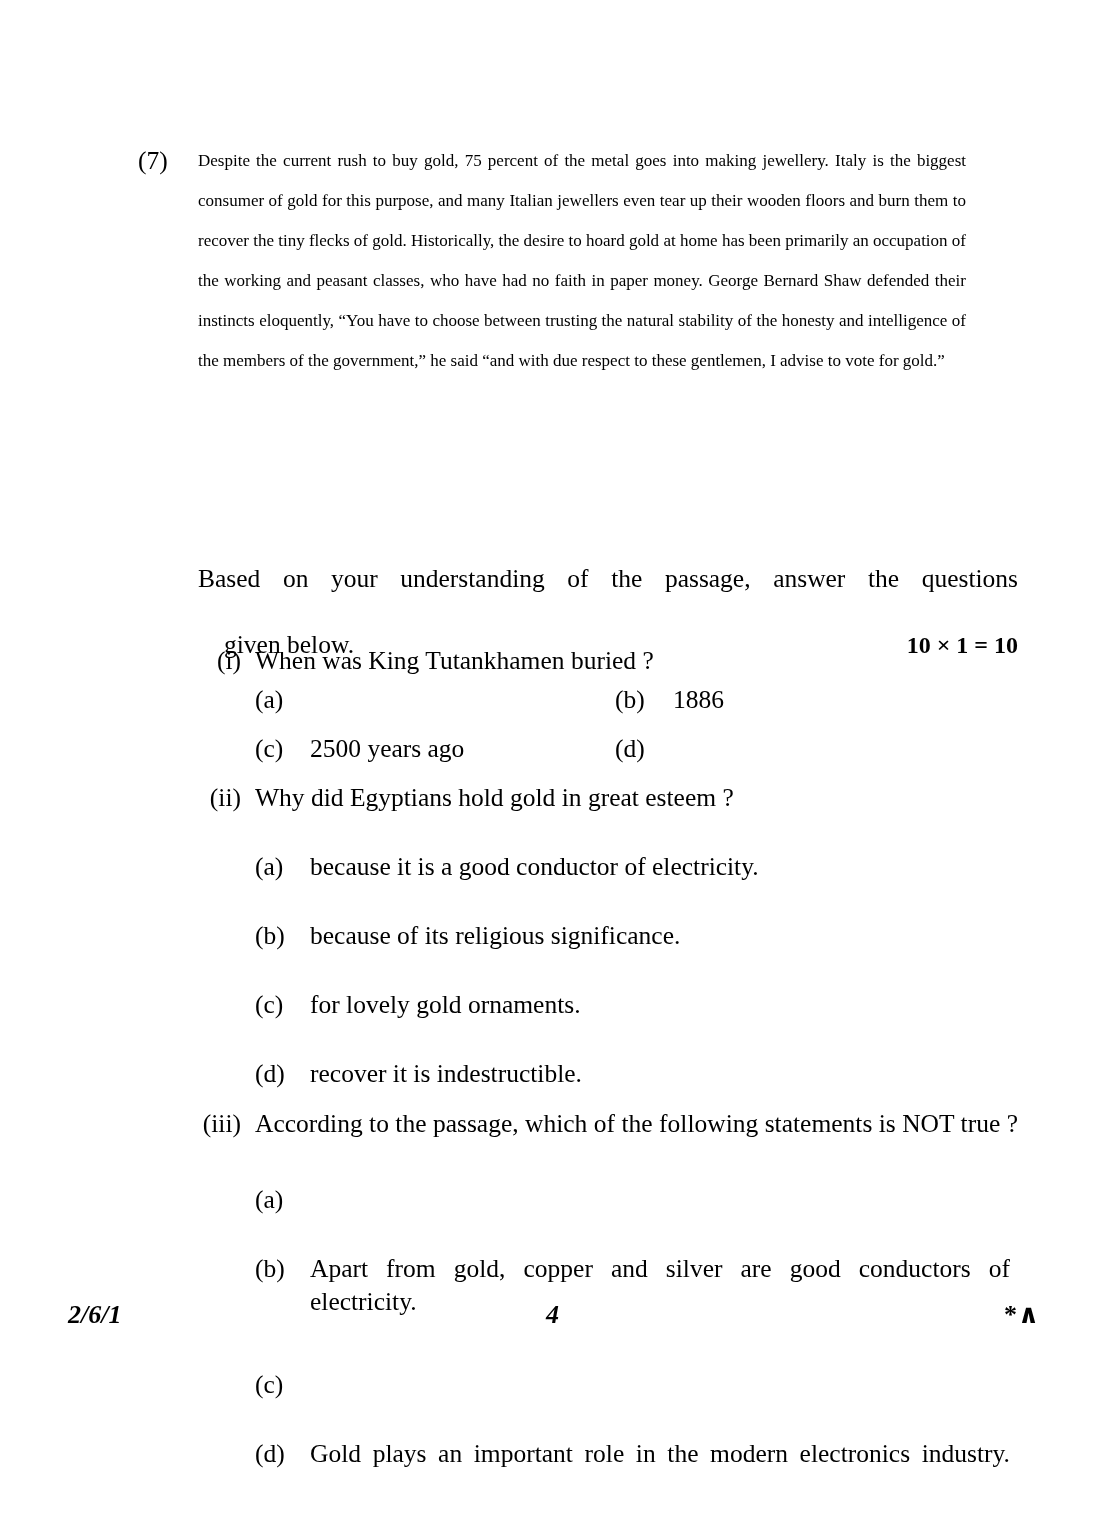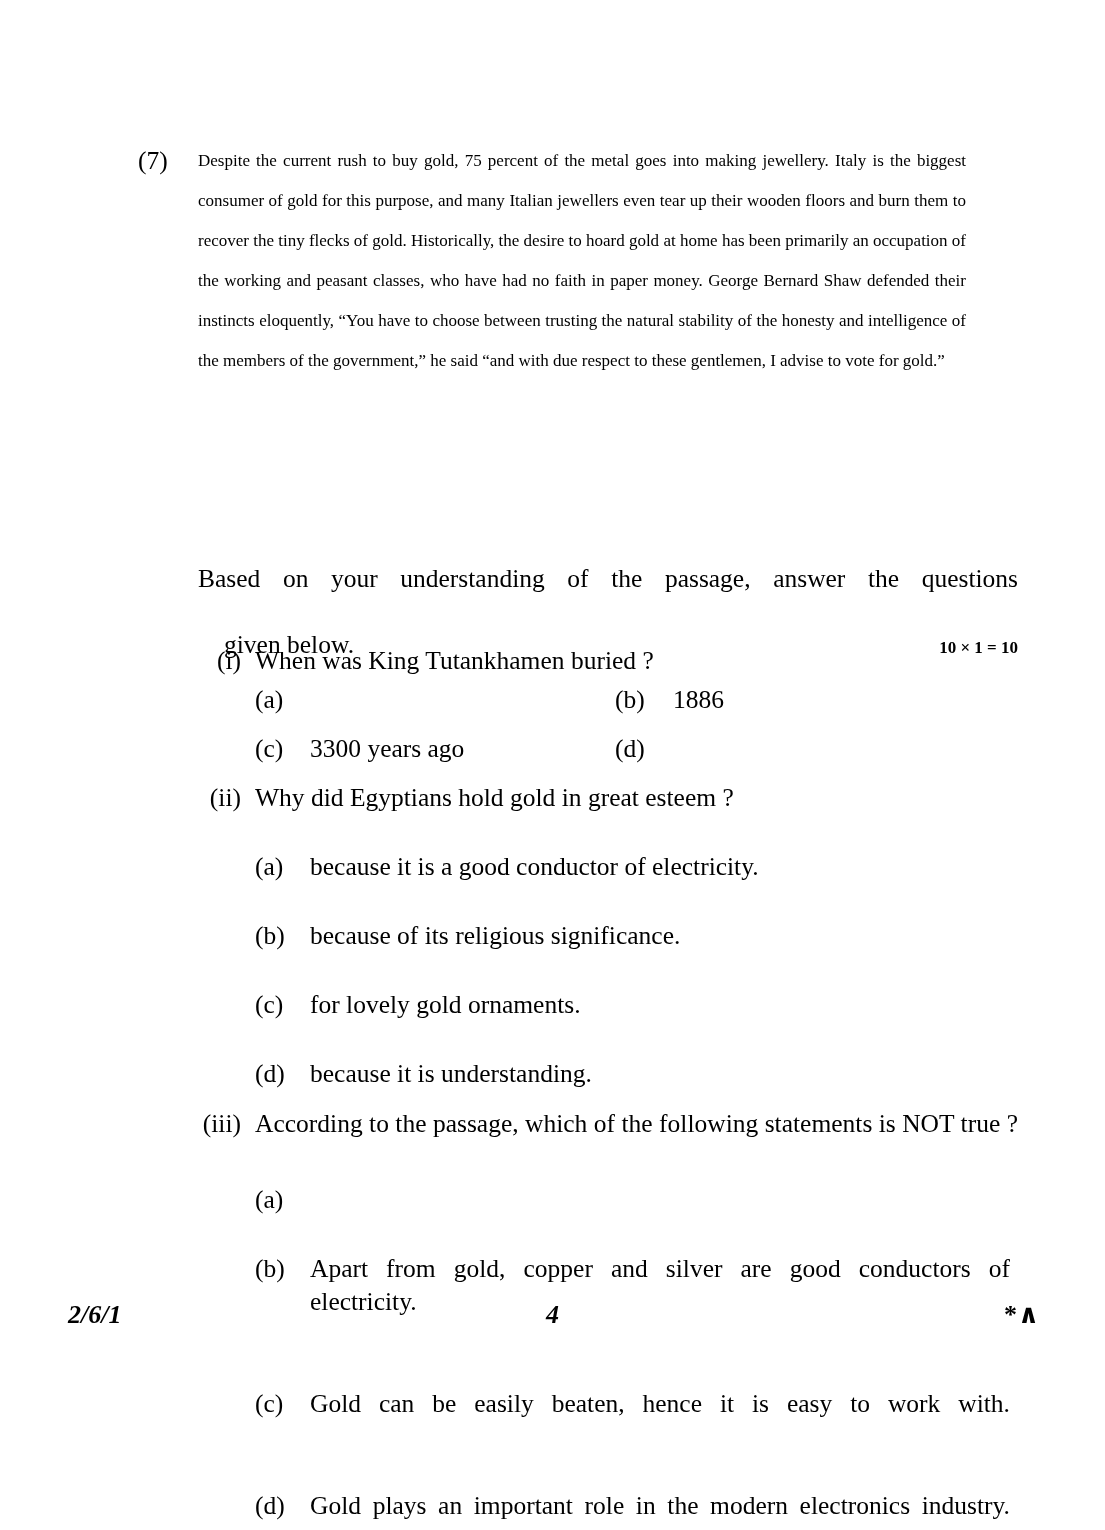--- a/index.html
+++ b/index.html
@@ -69,21 +69,21 @@
   }
   .instruction-second {
     display: flex;
     justify-content: space-between;
     align-items: baseline;
     margin-left: 26px;
   }
   .marks {
     font-weight: bold;
     white-space: nowrap;
-    font-size: 17px;
+    font-size: 24px;
   }
 
   
   .questions {
     position: absolute;
     left: 138px;
     top: 644px;
     width: 880px;
   }
   .question {
@@ -256,21 +256,21 @@
               <span class="o-label">(a)</span>
             </div>
             <div class="cell col2">
               <span class="o-label">(b)</span>
               <span class="o-text">1886</span>
             </div>
           </div>
           <div class="opt-row">
             <div class="cell">
               <span class="o-label">(c)</span>
-              <span class="o-text">3300 years ago</span>
+              <span class="o-text">2500 years ago</span>
             </div>
             <div class="cell col2">
               <span class="o-label">(d)</span>
             </div>
           </div>
         </div>
       </div>
       <div class="question">
         <div class="q-head">
           <span class="q-num">(ii)</span>
@@ -284,40 +284,39 @@
           <div class="option">
             <span class="o-label">(b)</span>
             <span class="o-text">because of its religious significance.</span>
           </div>
           <div class="option">
             <span class="o-label">(c)</span>
             <span class="o-text">for lovely gold ornaments.</span>
           </div>
           <div class="option">
             <span class="o-label">(d)</span>
-            <span class="o-text">because it is understanding.</span>
+            <span class="o-text">recover it is indestructible.</span>
           </div>
         </div>
       </div>
       <div class="question">
         <div class="q-head justify-two">
           <span class="q-num">(iii)</span>
           <span class="q-text">According to the passage, which of the following statements is NOT true ?</span>
         </div>
         <div class="options stacked">
           <div class="option">
             <span class="o-label">(a)</span>
           </div>
           <div class="option wrap">
             <span class="o-label">(b)</span>
             <span class="o-text">Apart from gold, copper and silver are good conductors of electricity.</span>
           </div>
           <div class="option wrap">
             <span class="o-label">(c)</span>
-            <span class="o-text">Gold can be easily beaten, hence it is easy to work with.</span>
           </div>
           <div class="option wrap">
             <span class="o-label">(d)</span>
             <span class="o-text">Gold plays an important role in the modern electronics industry.</span>
           </div>
         </div>
       </div>
     </div>
 
   <div class="footer">

